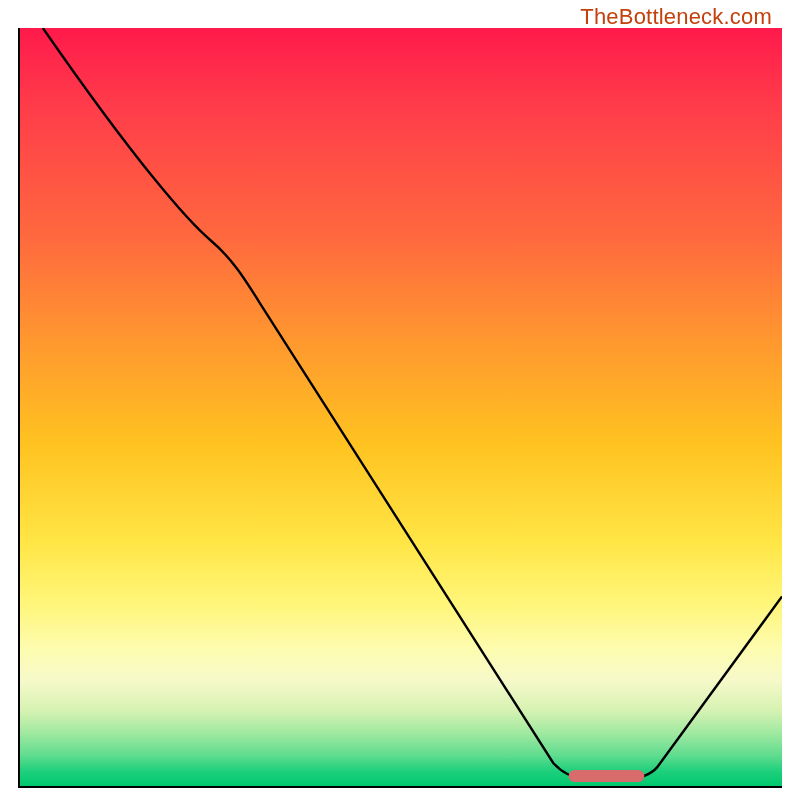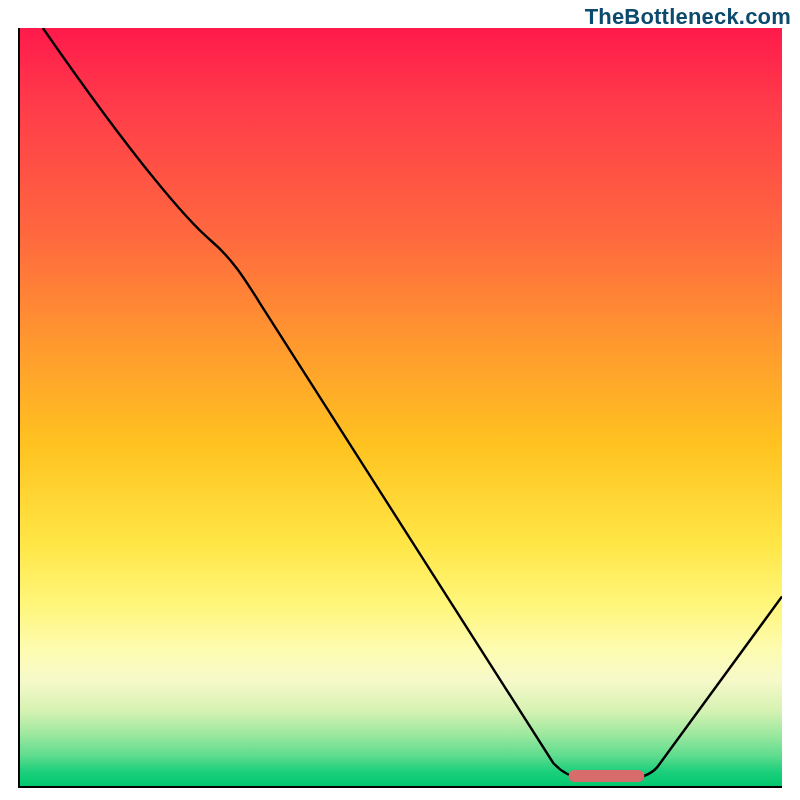--- a/index.html
+++ b/index.html
@@ -11,24 +11,24 @@
     font-family: Arial, Helvetica, sans-serif;
   }
   .container {
     position: relative;
     width: 800px;
     height: 800px;
   }
   .watermark {
     position: absolute;
     top: 4px;
-    right: 9px;
+    right: 28px;
     font-size: 22px;
-    font-weight: 700;
-    color: #0c4a6e;
+    font-weight: 400;
+    color: #c2410c;
     letter-spacing: 0.2px;
   }
   .plot-wrap {
     position: absolute;
     left: 18px;
     top: 28px;
     width: 764px;
     height: 760px;
     border-left: 2.5px solid #000;
     border-bottom: 2.5px solid #000;

